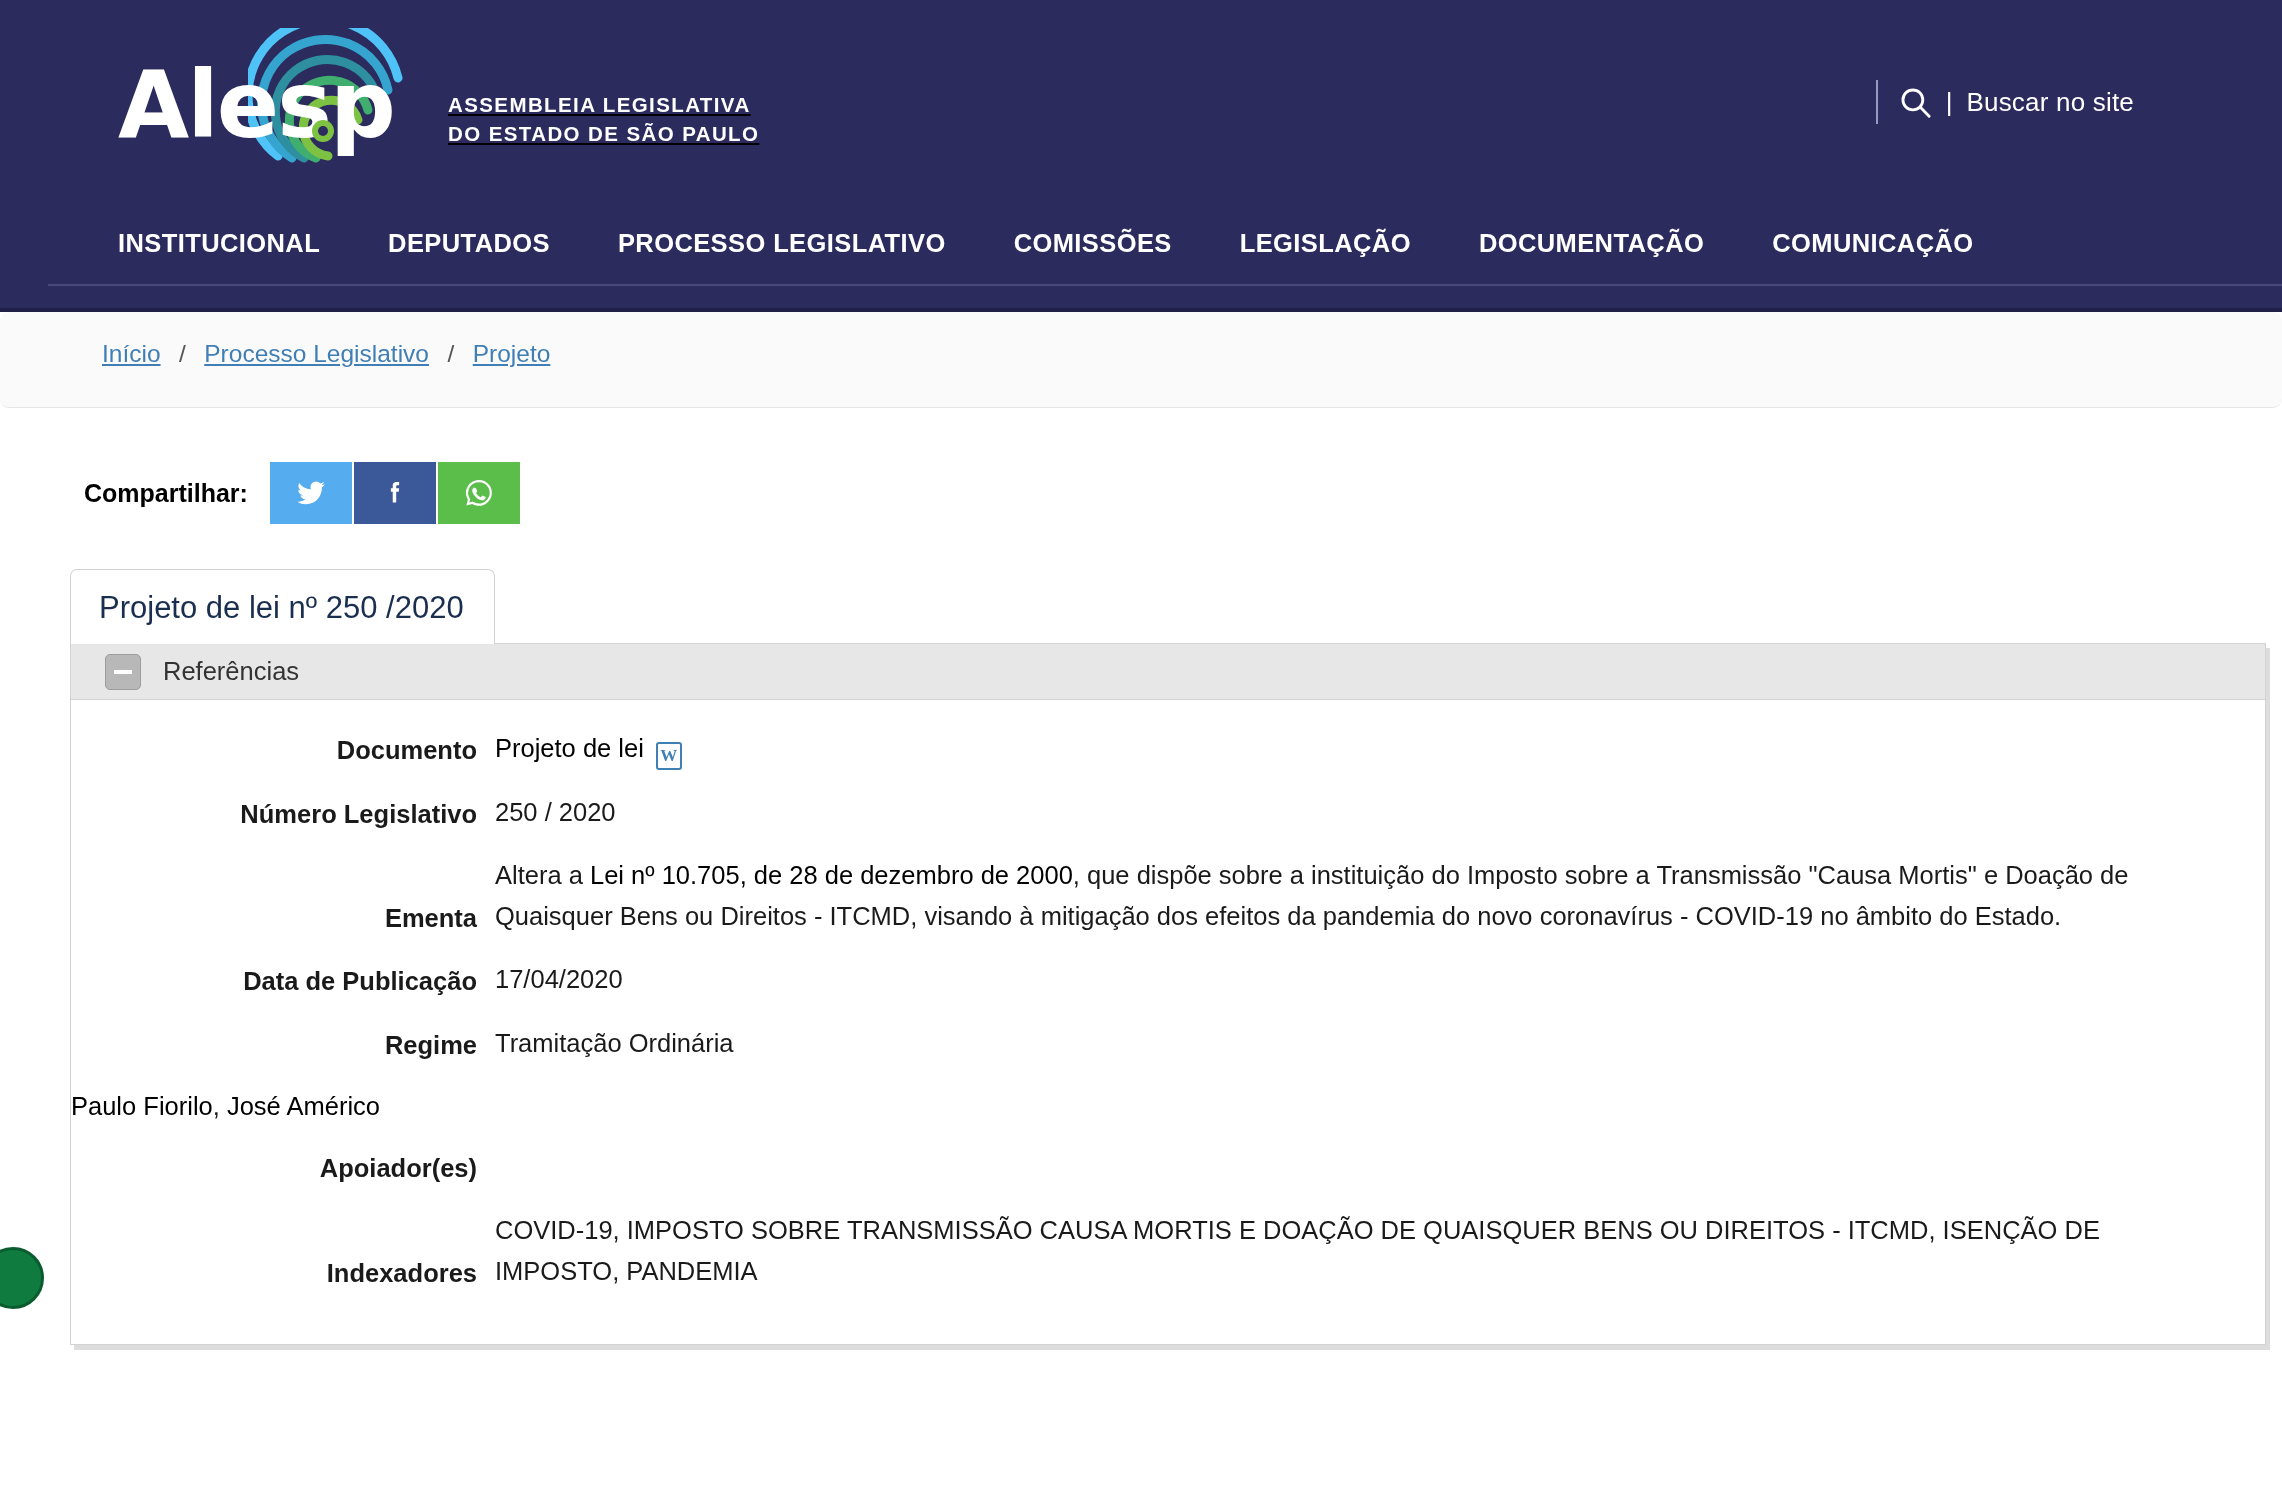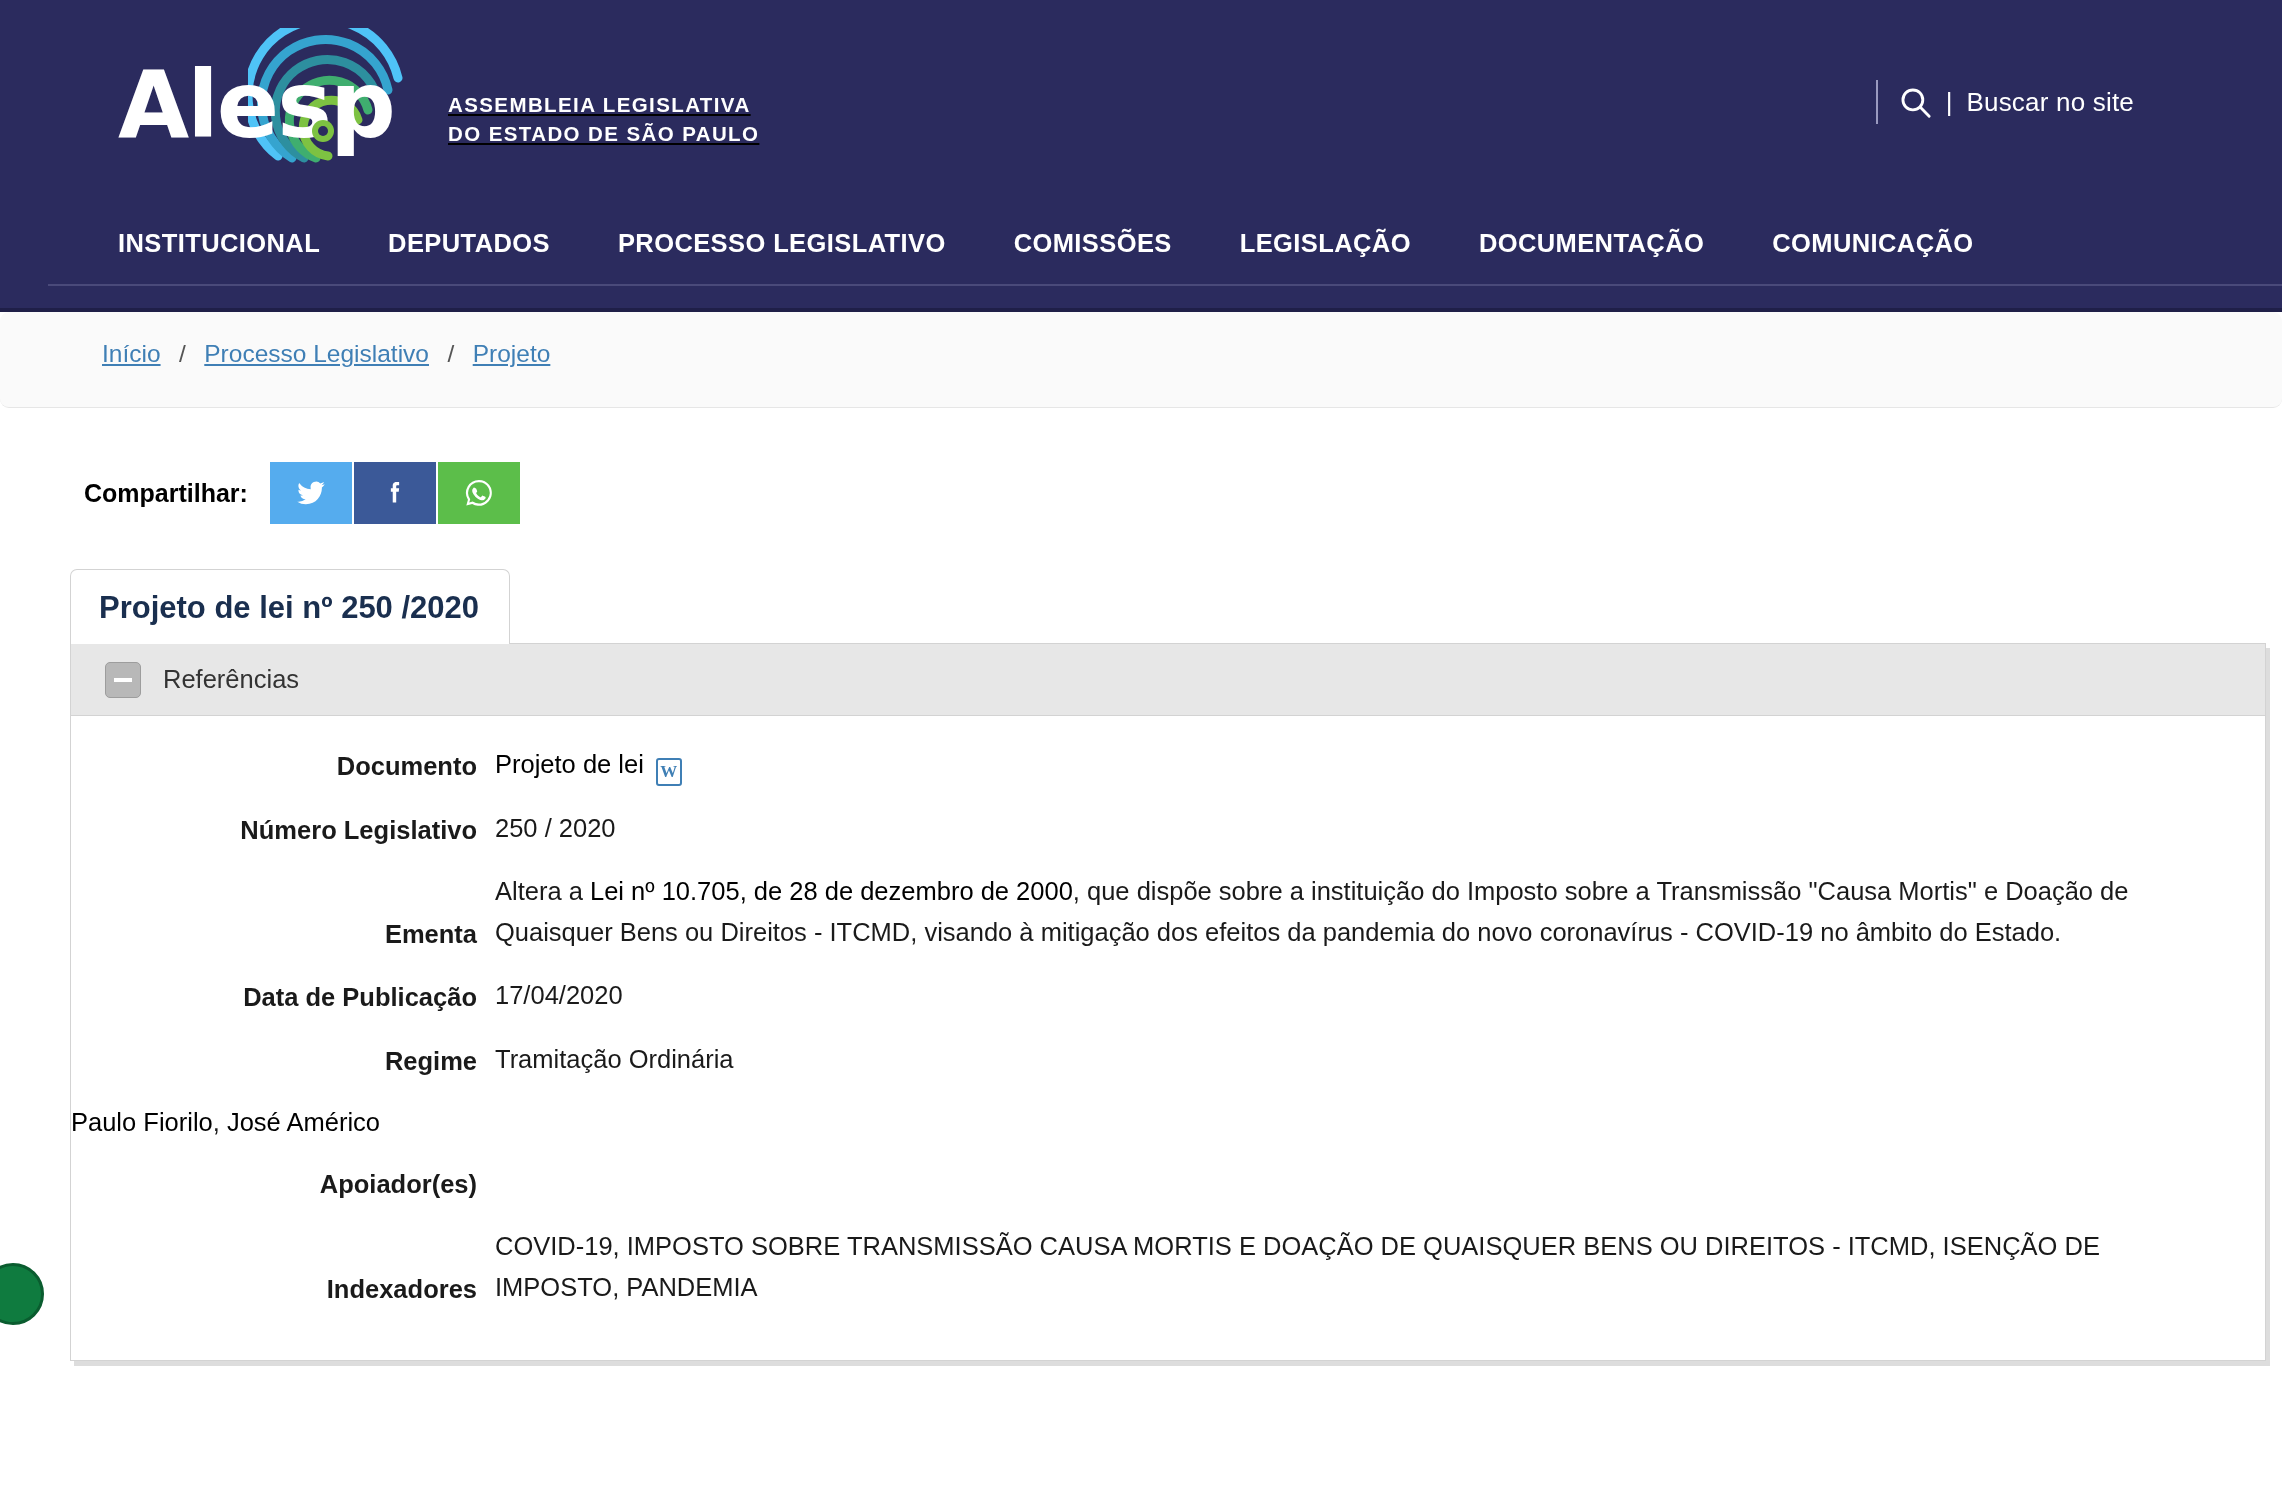--- a/index.html
+++ b/index.html
@@ -213,41 +213,41 @@
     align-items: flex-end;
     margin-left: 0;
   }
   .tab-active {
     background: #ffffff;
     border: 1px solid #d3d3d3;
     border-bottom: none;
     border-radius: 7px 7px 0 0;
     padding: 20px 30px 18px 28px;
     font-size: 31px;
-    font-weight: bold;
+    font-weight: normal;
     color: #1a2f4f;
     position: relative;
     top: 1px;
     z-index: 3;
     cursor: pointer;
   }
   .panel {
     border: 1px solid #d3d3d3;
     background: #ffffff;
     margin-right: 16px;
     box-shadow: 4px 5px 0 rgba(120,120,120,0.25);
     position: relative;
   }
   .panel-header {
     background: #e7e7e7;
     border-bottom: 1px solid #d3d3d3;
     display: flex;
     align-items: center;
     padding: 20px 0 20px 34px;
-    height: 72px;
+    height: 56px;
   }
   .collapse-btn {
     width: 36px;
     height: 36px;
     background: #b8b8b8;
     border: 1px solid #9d9d9d;
     border-radius: 5px;
     display: flex;
     align-items: center;
     justify-content: center;

